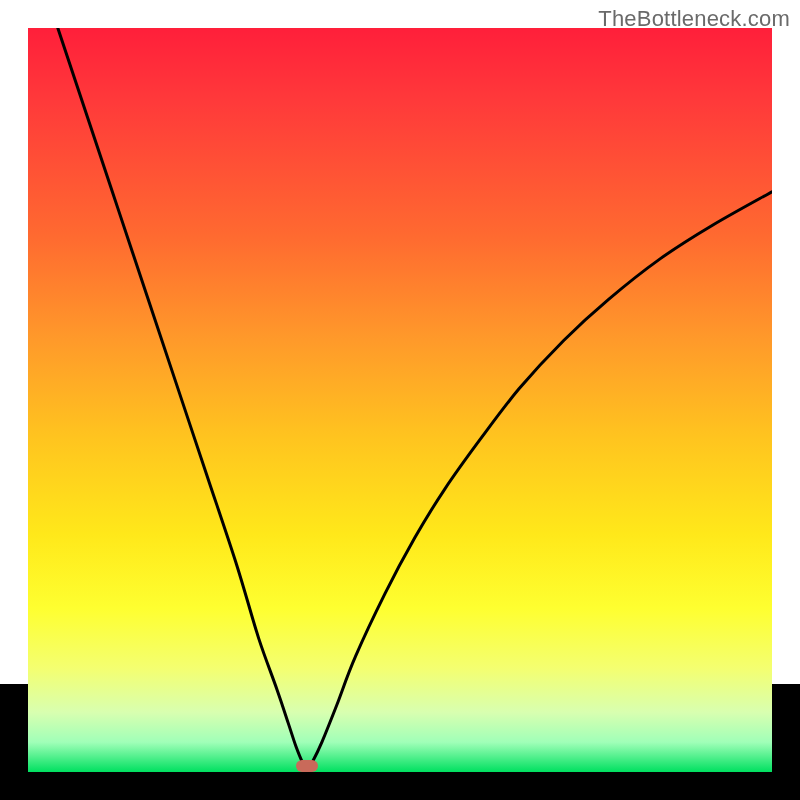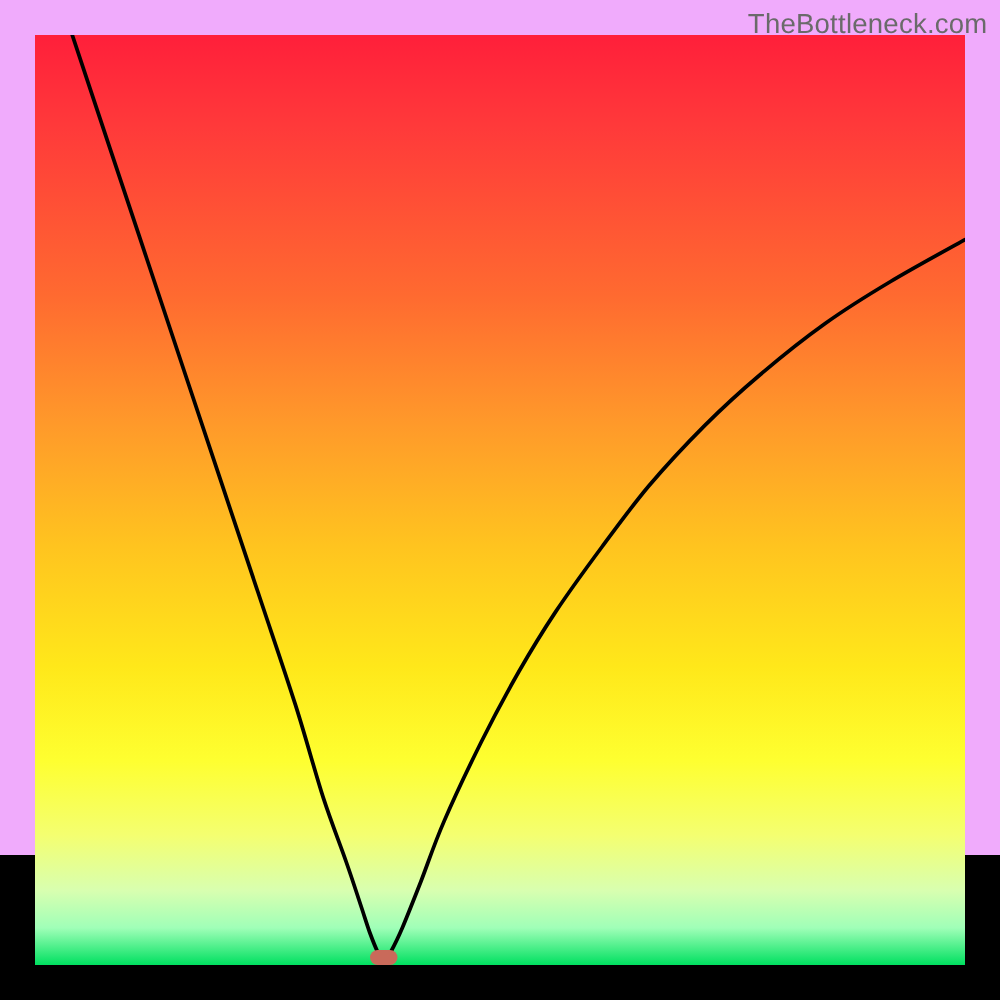--- a/index.html
+++ b/index.html
@@ -8,21 +8,21 @@
     width: 800px;
     height: 800px;
     background: #000;
     overflow: hidden;
     font-family: Arial, Helvetica, sans-serif;
   }
   .frame {
     position: relative;
     width: 800px;
     height: 684px;
-    background: #f0abfc;
+    background: #ffffff;
   }
   .plot {
     position: absolute;
     left: 28px;
     top: 28px;
     width: 744px;
     height: 744px;
     
     background: linear-gradient(
       to bottom,

